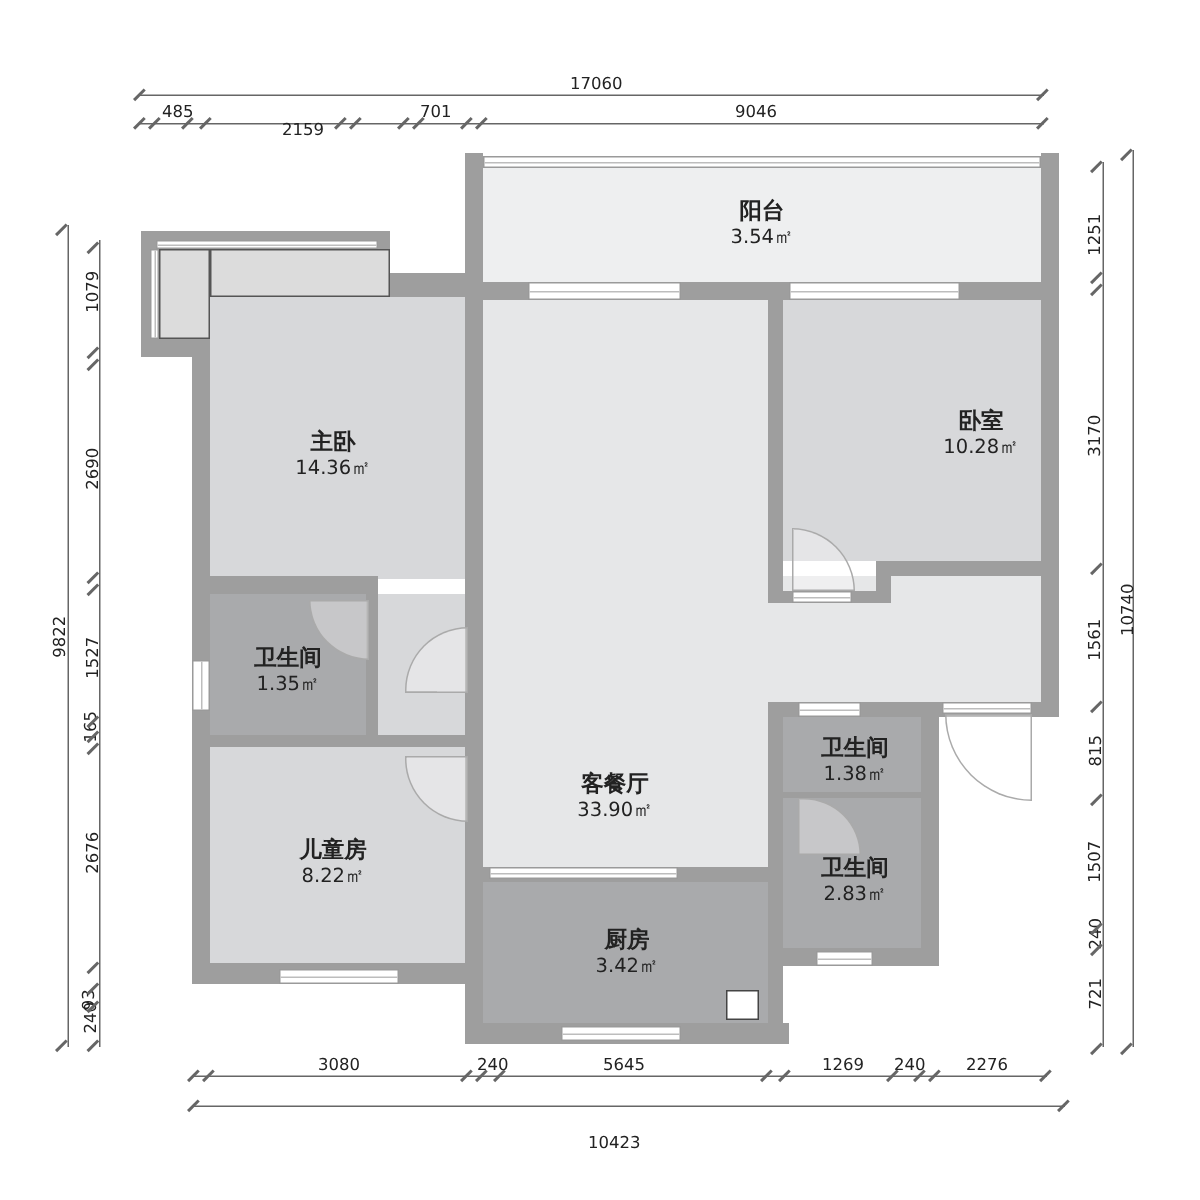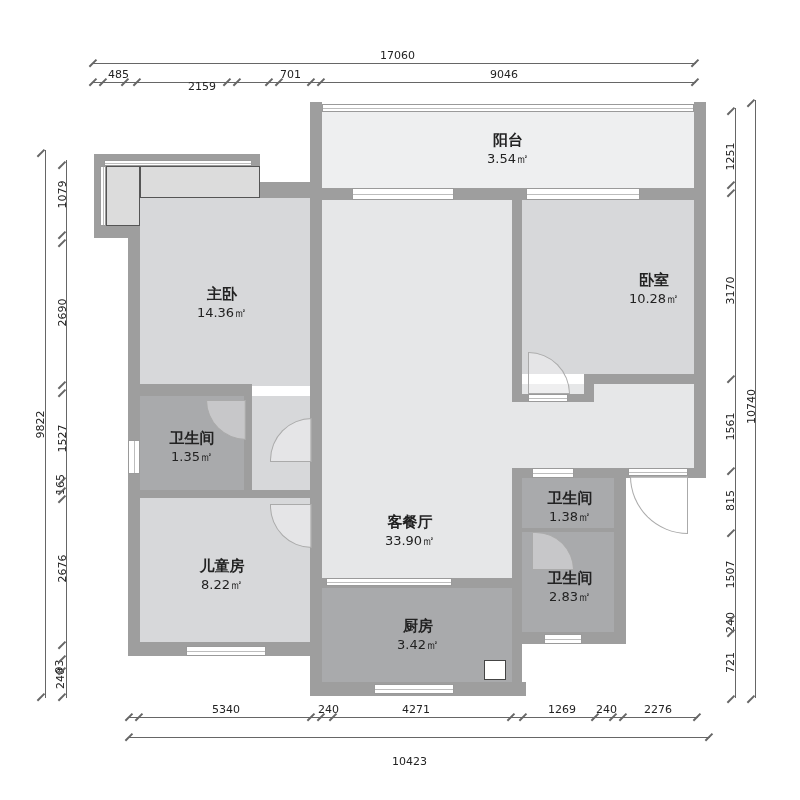--- a/index.html
+++ b/index.html
@@ -136,23 +136,23 @@
 <div class="tick" style="left:236px;top:77px;"></div>
 <div class="tick" style="left:268px;top:77px;"></div>
 <div class="tick" style="left:278px;top:77px;"></div>
 <div class="tick" style="left:310px;top:77px;"></div>
 <div class="tick" style="left:320px;top:77px;"></div>
 <div class="tick" style="left:694px;top:77px;"></div>
 <div class="tick" style="left:694px;top:58px;"></div>
 <div class="tick" style="left:92px;top:58px;"></div>
 
 <div class="dim-h" style="left:128px;top:717px;width:570px;"></div>
-<div class="dtext" style="left:212px;top:703px;">5340</div>
+<div class="dtext" style="left:212px;top:703px;">3080</div>
 <div class="dtext" style="left:318px;top:703px;">240</div>
-<div class="dtext" style="left:402px;top:703px;">4271</div>
+<div class="dtext" style="left:402px;top:703px;">5645</div>
 <div class="dtext" style="left:548px;top:703px;">1269</div>
 <div class="dtext" style="left:596px;top:703px;">240</div>
 <div class="dtext" style="left:644px;top:703px;">2276</div>
 <div class="dim-h" style="left:128px;top:737px;width:582px;"></div>
 <div class="dtext" style="left:392px;top:723px;margin-top:32px;">10423</div>
 <div class="tick" style="left:128px;top:712px;"></div>
 <div class="tick" style="left:138px;top:712px;"></div>
 <div class="tick" style="left:310px;top:712px;"></div>
 <div class="tick" style="left:320px;top:712px;"></div>
 <div class="tick" style="left:332px;top:712px;"></div>

